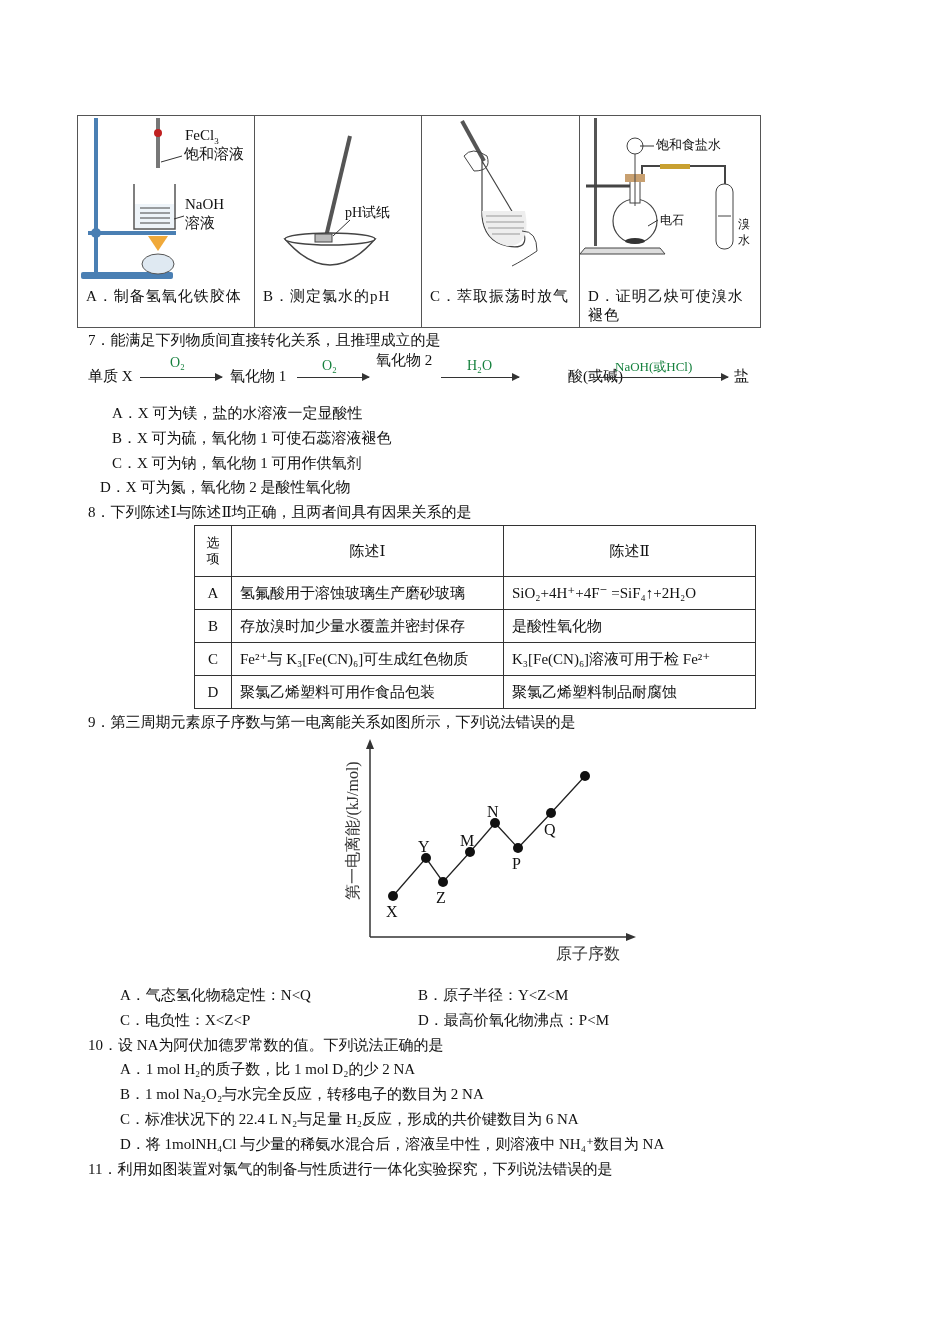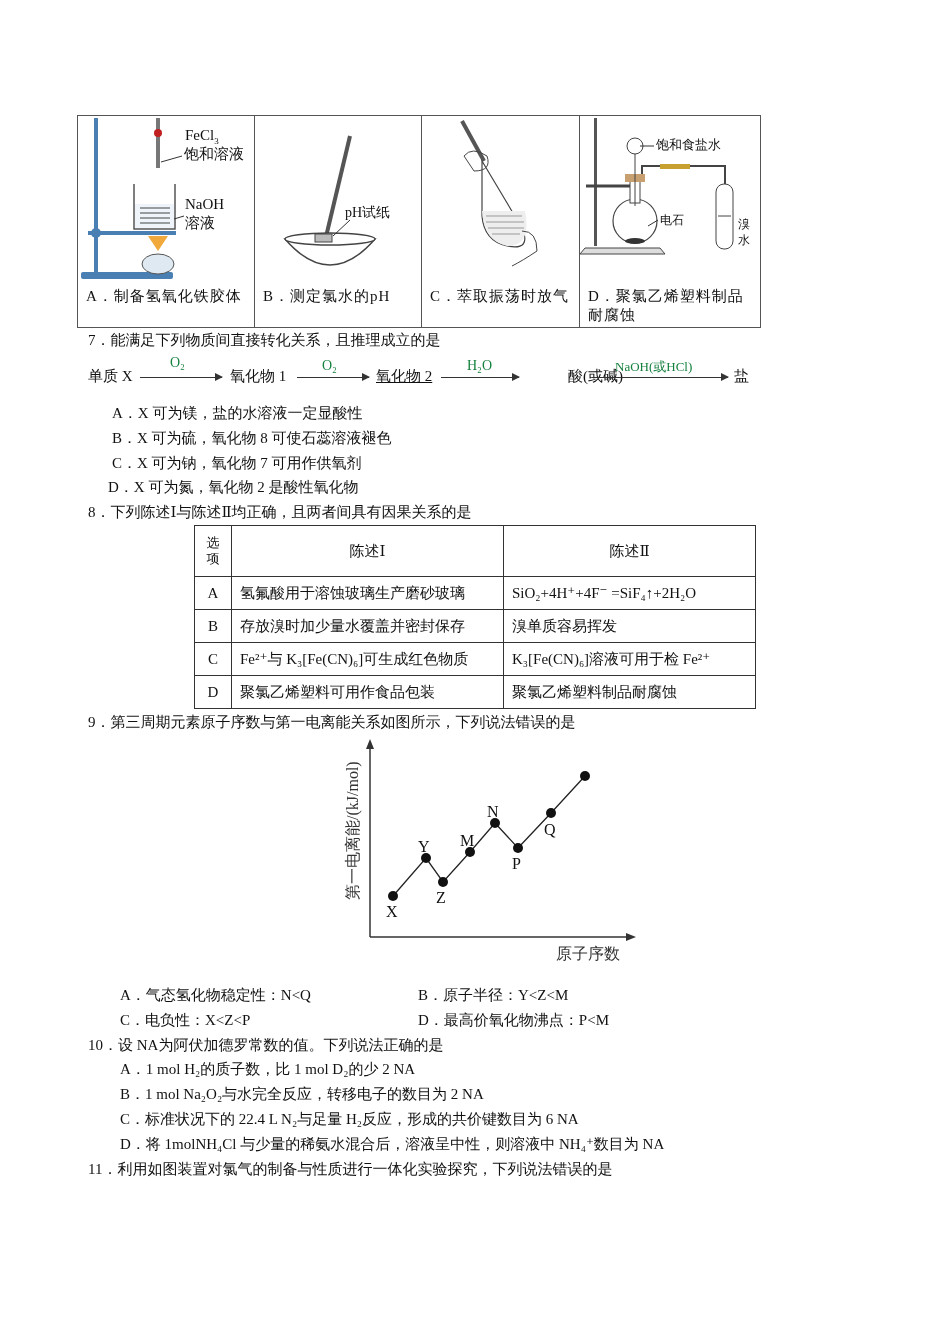--- a/index.html
+++ b/index.html
@@ -106,66 +106,66 @@
           <rect x="136" y="68" width="17" height="65" rx="8" fill="#fff" stroke="#444"></rect>
           <line x1="138" y1="100" x2="151" y2="100" stroke="#444"></line>
           <line x1="60" y1="30" x2="74" y2="30" stroke="#333"></line>
           <line x1="68" y1="110" x2="78" y2="104" stroke="#333"></line>
         </svg>
         <span class="abs" style="left:76px;top:20px;font-size:13px;">饱和食盐水</span>
         <span class="abs" style="left:80px;top:96px;font-size:12px;">电石</span>
         <span class="abs" style="left:158px;top:100px;font-size:12px;">溴</span>
         <span class="abs" style="left:158px;top:116px;font-size:12px;">水</span>
       </div>
-      <div class="appcap">D．聚氯乙烯塑料制品耐腐蚀</div>
+      <div class="appcap">D．证明乙炔可使溴水褪色</div>
     </td>
   </tr>
 </tbody>
   </table>
 
 <div class="line" style="left:88px;top:330px;">7．能满足下列物质间直接转化关系，且推理成立的是</div>
 
 <div>
   <span class="line" style="left:88px;top:366px;">单质 X</span>
   <span class="arrlabel" style="left:170px;top:355px;">O₂</span>
   <div class="arrow" style="left:140px;top:377px;width:82px;"></div>
   <span class="line" style="left:230px;top:366px;">氧化物 1</span>
   <span class="arrlabel" style="left:322px;top:358px;">O₂</span>
   <div class="arrow" style="left:297px;top:377px;width:72px;"></div>
-  <span class="line" style="left:376px;top:366px;text-decoration:underline;">氧化物 2</span>
+  <span class="line" style="left:376px;top:350px;">氧化物 2</span>
   <span class="arrlabel" style="left:467px;top:358px;">H₂O</span>
   <div class="arrow" style="left:441px;top:377px;width:78px;"></div>
   <span class="line" style="left:540px;top:366px;margin-left:28px;">酸(或碱)</span>
   <span class="arrlabel" style="left:615px;top:358px;font-size:13px;">NaOH(或HCl)</span>
   <div class="arrow" style="left:592px;top:377px;width:136px;"></div>
   <span class="line" style="left:734px;top:366px;">盐</span>
 </div>
 
 <div class="line" style="left:112px;top:403px;">A．X 可为镁，盐的水溶液一定显酸性</div>
-<div class="line" style="left:112px;top:428px;">B．X 可为硫，氧化物 8 可使石蕊溶液褪色</div>
-<div class="line" style="left:112px;top:453px;">C．X 可为钠，氧化物 7 可用作供氧剂</div>
-<div class="line" style="left:108px;top:477px;">D．X 可为氮，氧化物 2 是酸性氧化物</div>
+<div class="line" style="left:112px;top:428px;">B．X 可为硫，氧化物 1 可使石蕊溶液褪色</div>
+<div class="line" style="left:112px;top:453px;">C．X 可为钠，氧化物 1 可用作供氧剂</div>
+<div class="line" style="left:100px;top:477px;">D．X 可为氮，氧化物 2 是酸性氧化物</div>
 
 <div class="line" style="left:88px;top:502px;">8．下列陈述Ⅰ与陈述Ⅱ均正确，且两者间具有因果关系的是</div>
 <table class="q8table">
   <tbody>
       <tr class="head">
     <td class="opt" style="font-size:13px;line-height:16px;">选<br>项</td>
     <td style="width:255px;">陈述Ⅰ</td>
     <td>陈述Ⅱ</td>
   </tr>
   <tr>
     <td class="opt">A</td>
     <td>氢氟酸用于溶蚀玻璃生产磨砂玻璃</td>
     <td>SiO₂+4H⁺+4F⁻ =SiF₄↑+2H₂O</td>
   </tr>
   <tr>
     <td class="opt">B</td>
     <td>存放溴时加少量水覆盖并密封保存</td>
-    <td>溴单质容易挥发</td>
+    <td>是酸性氧化物</td>
   </tr>
   <tr>
     <td class="opt">C</td>
     <td>Fe²⁺与 K₃[Fe(CN)₆]可生成红色物质</td>
     <td>K₃[Fe(CN)₆]溶液可用于检 Fe²⁺</td>
   </tr>
   <tr>
     <td class="opt">D</td>
     <td>聚氯乙烯塑料可用作食品包装</td>
     <td>聚氯乙烯塑料制品耐腐蚀</td>

